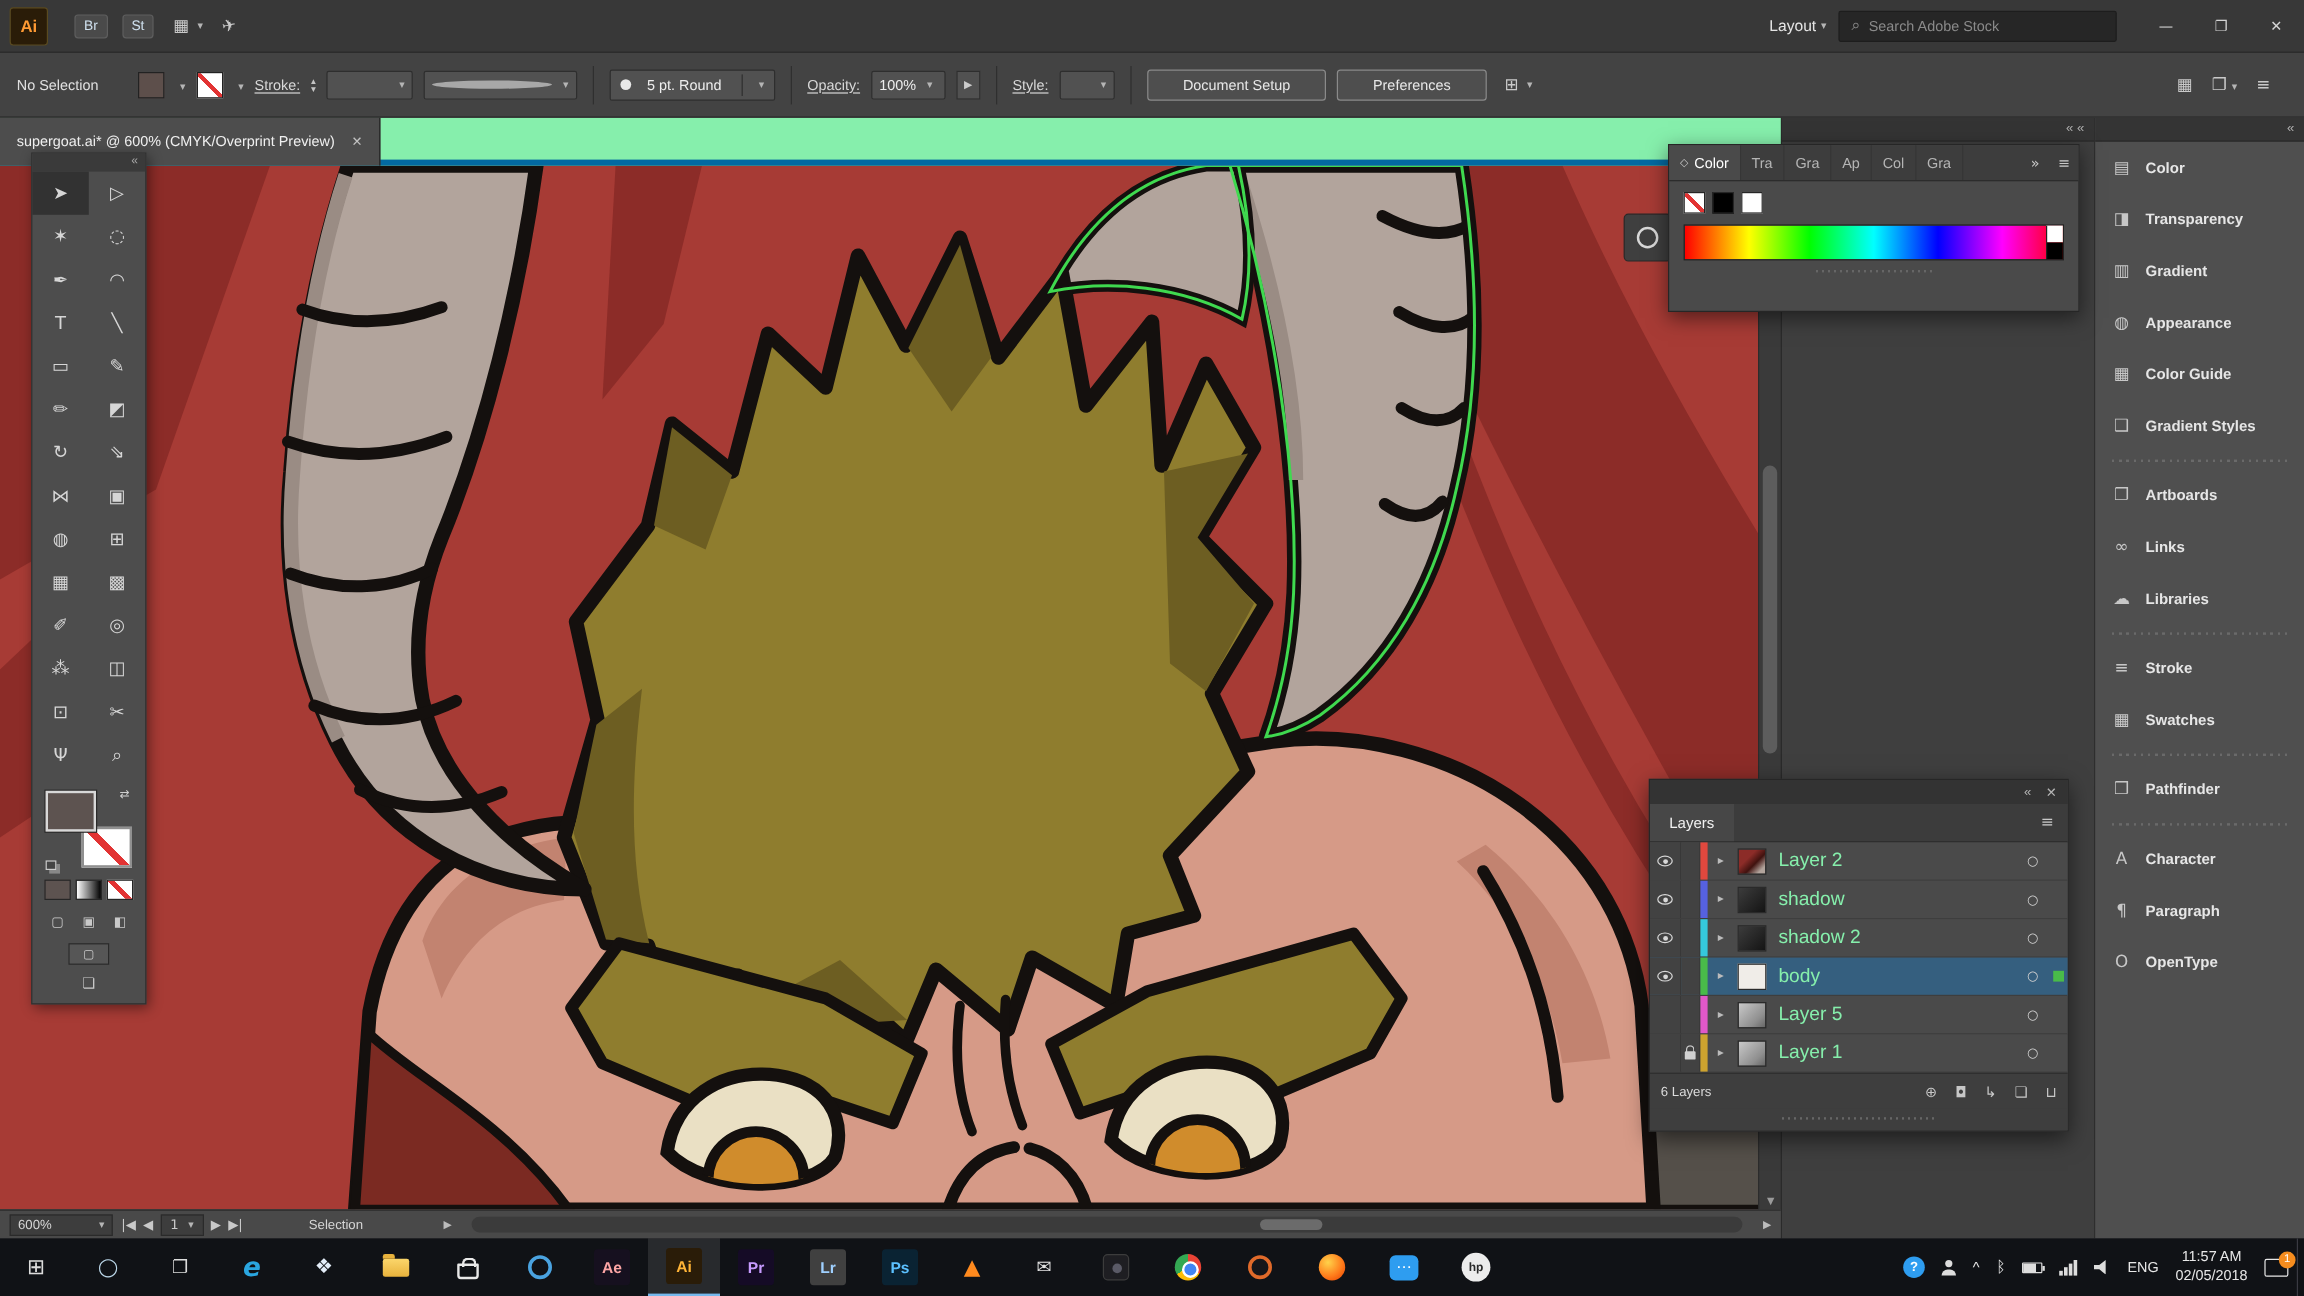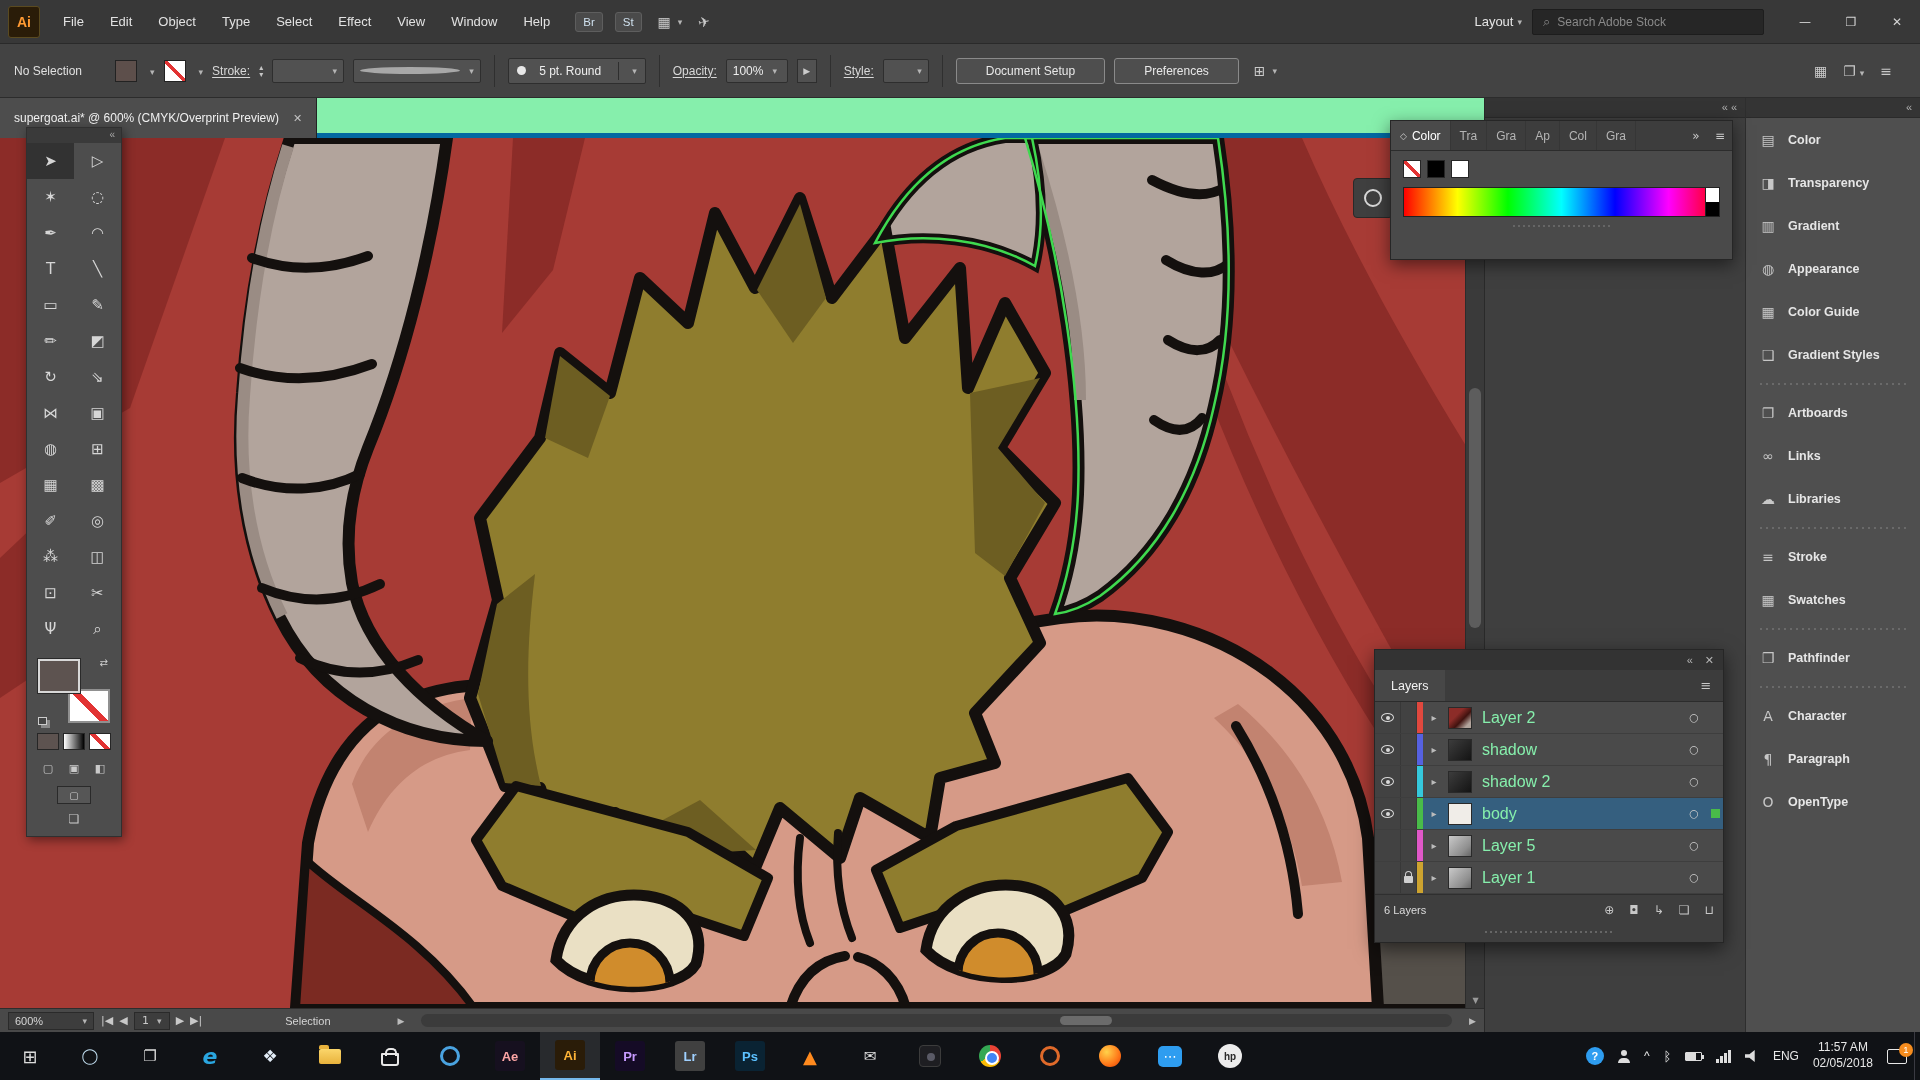--- a/index.html
+++ b/index.html
@@ -60,21 +60,21 @@
   #vscroll .sarr{position:absolute;left:0;width:19px;height:16px;display:flex;align-items:center;justify-content:center;color:#9a9a9a;font-size:8px}
 
   
   #status-bar{position:absolute;left:0;top:1008px;width:1484px;height:24px;background:#494949;
     border-top:1px solid #2d2d2d;display:flex;align-items:center;padding:0 8px;gap:7px;font-size:11px;color:#d5d5d5;z-index:6}
   .zoom-box{width:86px;height:18px;background:#3d3d3d;border:1px solid #2a2a2a;display:flex;
     align-items:center;justify-content:space-between;padding:0 6px}
   .navg{display:flex;align-items:center;gap:6px;color:#c9c9c9}
   .ab-field{width:36px;height:18px;background:#3d3d3d;border:1px solid #2a2a2a;display:flex;
     align-items:center;justify-content:center;gap:4px}
-  #tool-status{margin-left:76px}
+  #tool-status{margin-left:48px}
   #hscroll{flex:1;height:13px;background:#3b3b3b;border-radius:7px;margin:0 10px;position:relative}
   #hscroll .hthumb{position:absolute;left:62%;top:2px;width:52px;height:9px;background:#6b6b6b;border-radius:5px}
 
   
   #toolbar{position:absolute;left:26px;top:127px;width:96px;background:#4d4d4d;border:1px solid #303030;
     box-shadow:2px 3px 10px rgba(0,0,0,.45);z-index:8}
   #toolbar .tb-head{height:15px;background:#3a3a3a;text-align:right;padding-right:6px;color:#a8a8a8;font-size:10px;line-height:14px}
   #tools{display:grid;grid-template-columns:1fr 1fr}
   .tool{height:36px;display:flex;align-items:center;justify-content:center;color:#d6d6d6;font-size:15px}
   .tool.sel{background:#323232}
@@ -211,31 +211,20 @@
   .notific{position:relative;width:20px;height:15px;border:1.5px solid #e8e8e8;border-radius:2px}
   .badge{position:absolute;right:-7px;top:-7px;width:14px;height:14px;border-radius:50%;background:#f58c1e;
     color:#fff;font-size:9.5px;display:flex;align-items:center;justify-content:center}
   .desk-sliver{width:6px;height:48px;border-left:1px solid #3a3a42}
 </style>
 </head>
 <body>
 
 <div id="menu-bar">
   <div class="ai-logo">Ai</div>
-  <div id="menus" style="display:flex">
-      <div class="menu-item">File</div>
-      <div class="menu-item">Edit</div>
-      <div class="menu-item">Object</div>
-      <div class="menu-item">Type</div>
-      <div class="menu-item">Select</div>
-      <div class="menu-item">Effect</div>
-      <div class="menu-item">View</div>
-      <div class="menu-item">Window</div>
-      <div class="menu-item">Help</div>
-    </div>
   <div class="mini-btn">Br</div>
   <div class="mini-btn">St</div>
   <div class="mb-ico g dd-caret">▦</div>
   <div class="mb-ico g" style="transform:rotate(-12deg)">✈</div>
   <div id="layout-dd" class="dd-caret">
       <span>Layout</span>
     </div>
   <div id="search-field">
     <span class="g" style="color:#8a8a8a;font-size:13px">⌕</span>
     <input placeholder="Search Adobe Stock" style="">

